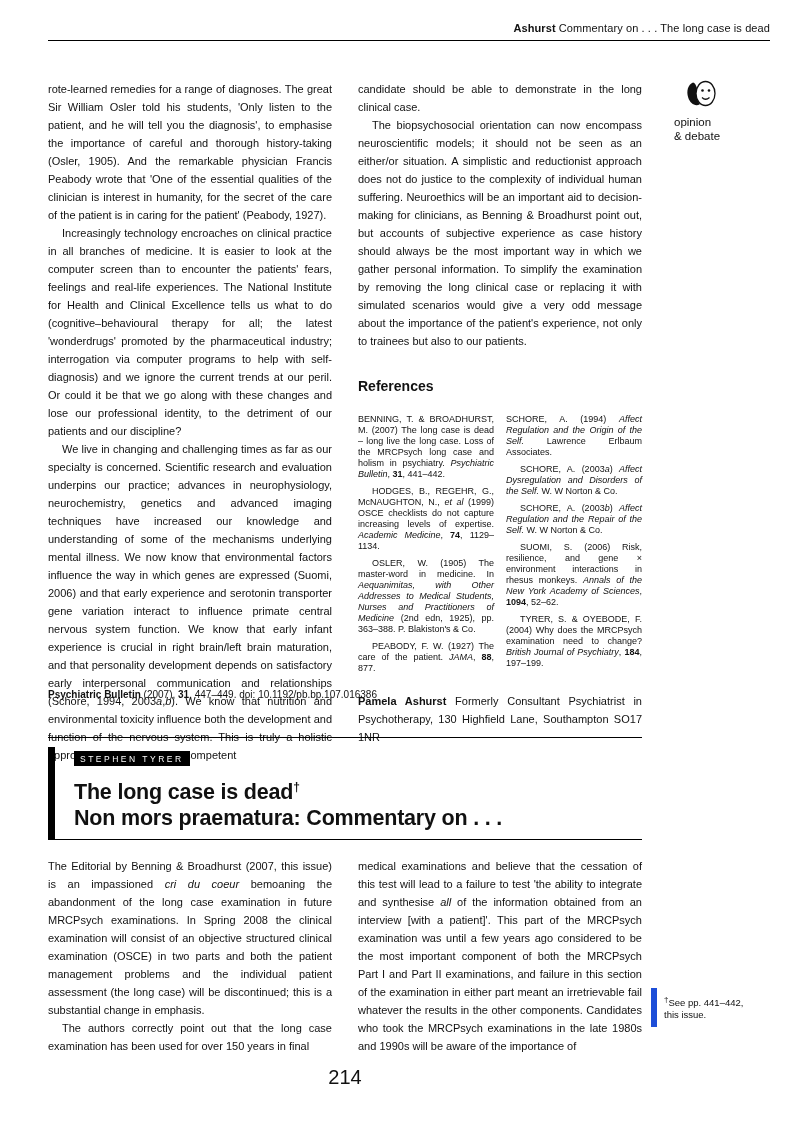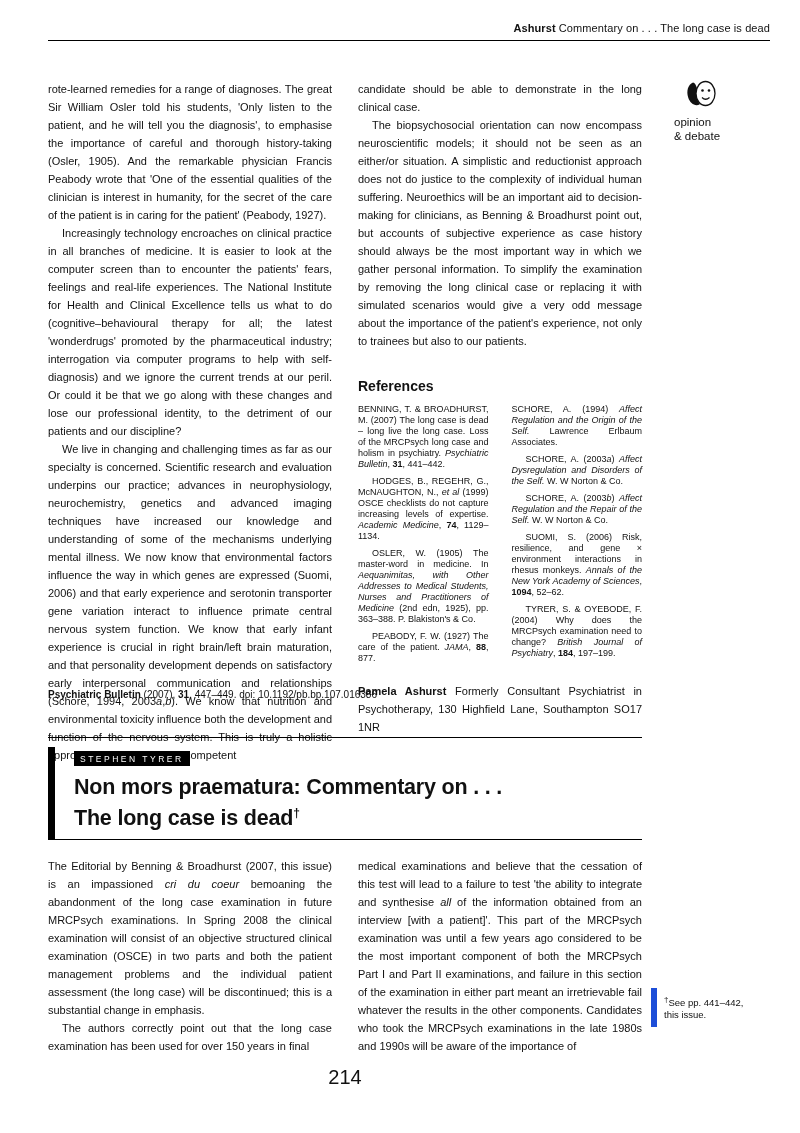--- a/index.html
+++ b/index.html
@@ -44,22 +44,22 @@
     font-size: 11.5px;
     line-height: 14px;
     margin-top: 7px;
     margin-left: 6px;
   }
 
   .refs-head { font-size: 14px; font-weight: bold; margin-top: 28px; }
   .refs {
     display: grid;
     grid-template-columns: 1fr 1fr;
-    column-gap: 23px;
-    margin-top: 10px;
+    column-gap: 12px;
+    margin-top: 20px;
   }
   .refs p {
     font-size: 9px;
     line-height: 11px;
     margin-bottom: 6px;
     text-align: justify;
     text-indent: 0;
   }
   .authornote {
     font-size: 9.5px;
@@ -194,22 +194,22 @@
   <div class="citation">
     <span class="cit-journal">Psychiatric Bulletin</span>
     <span>(2007), <b>31</b>, 447–449. doi: 10.1192/pb.bp.107.016386</span>
   </div>
   <div class="rule citation-rule"></div>
 
   <div class="art2head">
     <div class="blackbar"></div>
     <div class="kicker">STEPHEN TYRER</div>
     <div class="title">
+      <div><span>The long case is dead</span><sup>†</sup></div>
       <div>Non mors praematura: Commentary on . . .</div>
-      <div><span>The long case is dead</span><sup>†</sup></div>
     </div>
   </div>
   <div class="rule title-rule"></div>
 
   <div class="art2body">
     <div class="bodytext">
       <p>The Editorial by Benning &amp; Broadhurst (2007, this issue) is an impassioned <i>cri du coeur</i> bemoaning the abandonment of the long case examination in future MRCPsych examinations. In Spring 2008 the clinical examination will consist of an objective structured clinical examination (OSCE) in two parts and both the patient management problems and the individual patient assessment (the long case) will be discontinued; this is a substantial change in emphasis.</p>
       <p>The authors correctly point out that the long case examination has been used for over 150 years in final</p>
     </div>
     <div class="bodytext">

